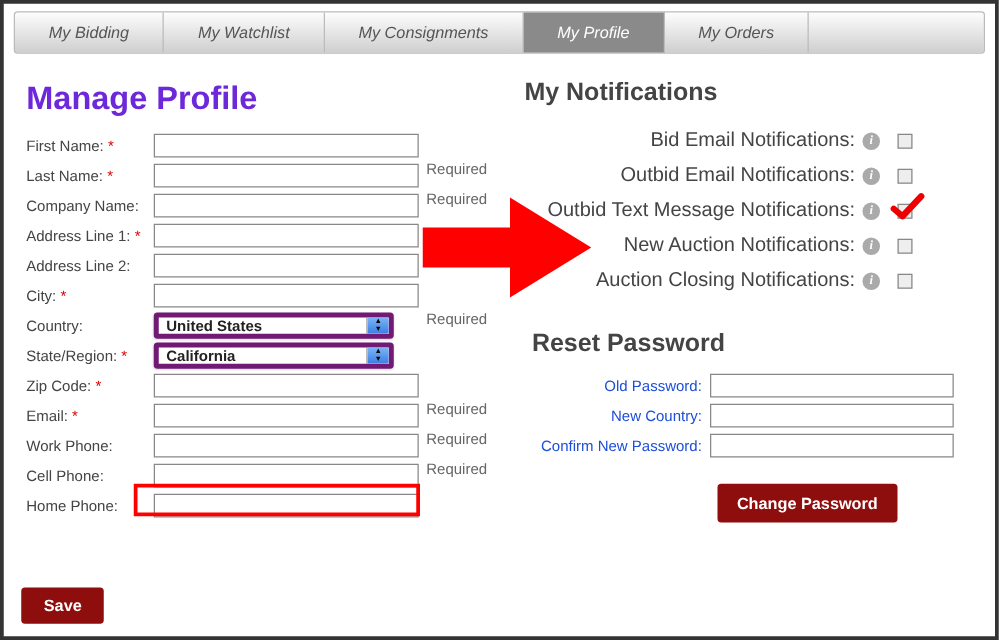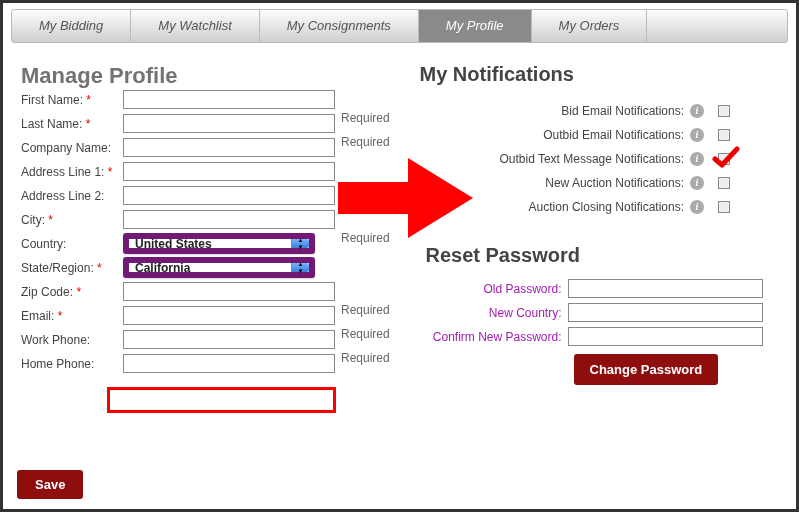--- a/index.html
+++ b/index.html
@@ -40,23 +40,23 @@
     font-weight: 500;
   }
   .content {
     padding: 20px 18px 10px 18px;
     display: flex;
     position: relative;
   }
   .left-col { width: 50%; }
   .right-col { width: 50%; padding-left: 10px; }
   h2 {
-    font-size: 22px;
-    color: #737373;
-    margin-bottom: 0;
+    font-size: 26px;
+    color: #6d28d9;
+    margin-bottom: 12px;
     font-weight: 600;
   }
   .section-title {
     font-size: 20px;
     color: #444;
     font-weight: 600;
     margin-bottom: 12px;
     padding-left: 10px;
   }
   .form-row {
@@ -84,21 +84,21 @@
   }
   .req-text {
     font-size: 12px;
     color: #666;
     margin-left: 6px;
     margin-top: 37px;
   }
   .select-wrap {
     width: 192px;
     height: 21px;
-    border: 6px solid #701a75;
+    border: 4px solid #701a75;
     background: #fff;
     position: relative;
     display: flex;
     align-items: center;
     border-radius: 3px;
     box-shadow: 0 1px 2px rgba(0,0,0,0.15);
   }
   .select-wrap .sel-val {
     padding: 0 6px;
     font-size: 12px;
@@ -133,21 +133,21 @@
   }
   .notif-row {
     display: flex;
     justify-content: flex-end;
     align-items: center;
     margin-bottom: 10px;
     position: relative;
     padding-right: 48px;
   }
   .notif-label {
-    font-size: 12px;
+    font-size: 16px;
     color: #444;
     text-align: left;
     margin-right: 6px;
   }
   .info-icon {
     width: 14px;
     height: 14px;
     border-radius: 50%;
     background: #aaa;
     color: #fff;
@@ -176,42 +176,42 @@
   }
   .pwd-row {
     display: flex;
     align-items: center;
     margin-bottom: 5px;
   }
   .pwd-label {
     width: 158px;
     text-align: right;
     font-size: 12px;
-    color: #a21caf;
+    color: #1d4ed8;
     padding-right: 6px;
   }
   .pwd-input {
     width: 195px;
     height: 19px;
     border: 1px solid #888;
     background: #fff;
   }
   .btn-primary {
     background: #8e0d0d;
     color: #fff;
     border: none;
     padding: 8px 16px;
     font-size: 13px;
     font-weight: bold;
     cursor: pointer;
     border-radius: 3px;
   }
   .btn-change {
     margin-left: 164px;
-    margin-top: 3px;
+    margin-top: 16px;
   }
   .btn-save {
     position: absolute;
     left: 14px;
     bottom: 10px;
     padding: 7px 18px;
   }
 </style>
 </head>
 <body>
@@ -280,20 +280,24 @@
         <span class="form-label"><span>Email:</span> <span class="req">*</span></span>
         <input class="form-input" type="text" style="">
         <span class="req-text">Required</span>
       </div>
       <div class="form-row">
         <span class="form-label">Work Phone:</span>
         <input class="form-input" type="text" style="">
         <span class="req-text">Required</span>
       </div>
       <div class="form-row">
+        <span class="form-label">Cell Phone:</span>
+        <input class="form-input" type="text" style="">
+      </div>
+      <div class="form-row">
         <span class="form-label">Home Phone:</span>
         <input class="form-input" type="text" style="">
       </div>
     </div>
 
     <div class="right-col">
       <div class="section-title">My Notifications</div>
       <div style="height:6px"></div>
 
       <div class="notif-row">

